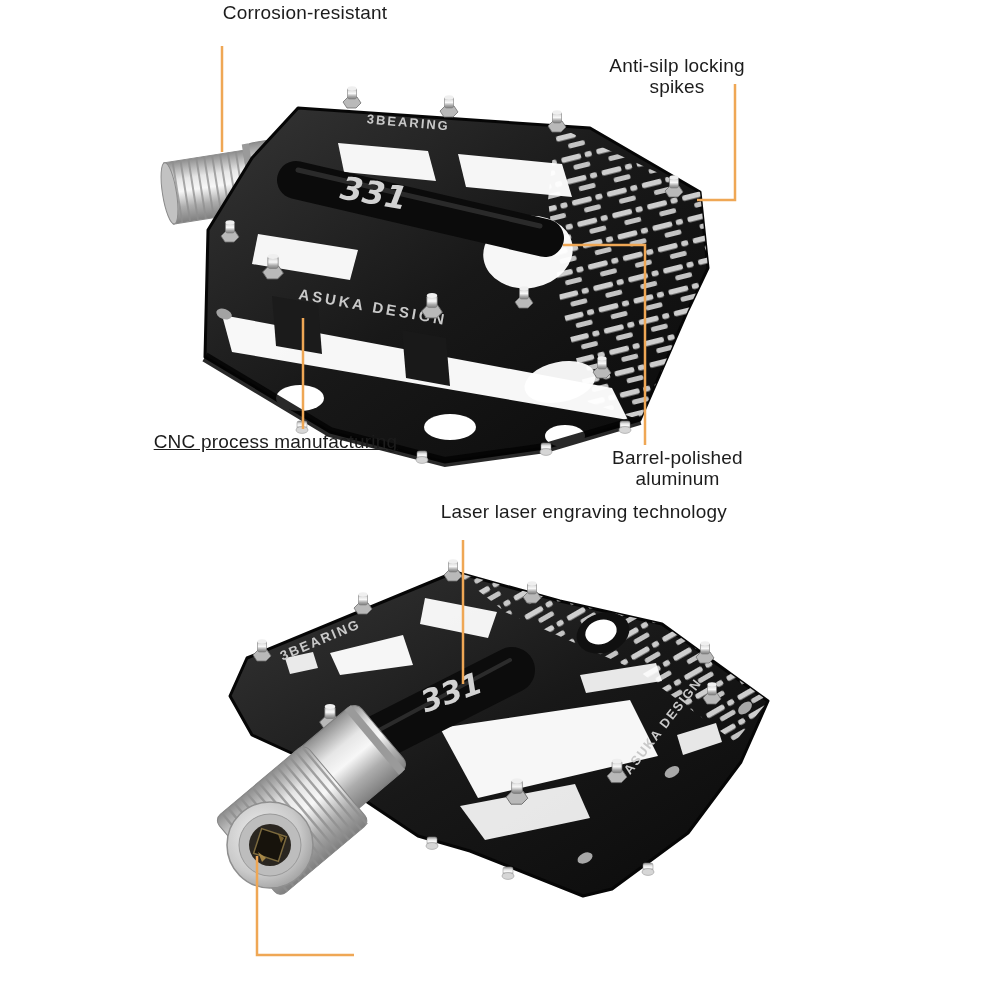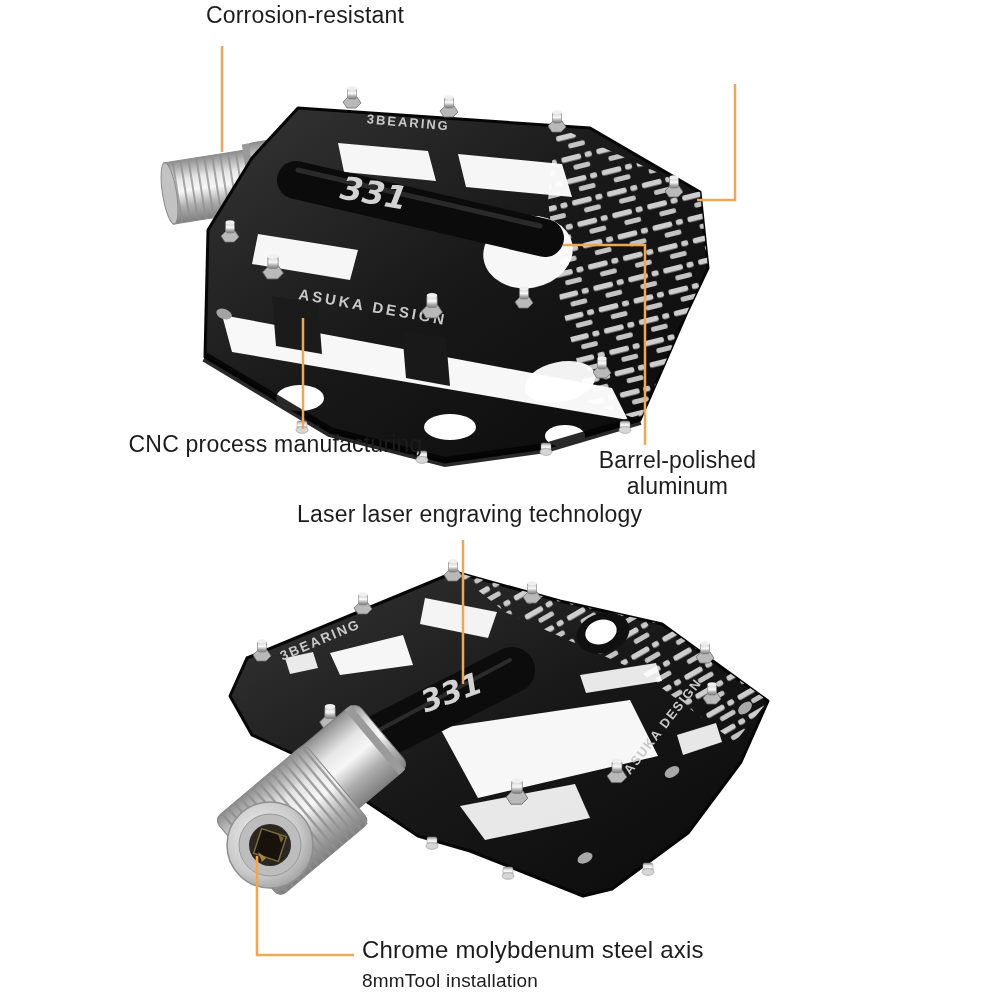--- a/index.html
+++ b/index.html
@@ -3,24 +3,24 @@
 <meta charset="utf-8">
 <style>
   html,body{margin:0;padding:0;background:#fff;}
   .stage{
     position:relative;width:1000px;height:1000px;background:#ffffff;
     font-family:"Liberation Sans",sans-serif;overflow:hidden;
   }
   .stage svg{position:absolute;left:0;top:0;}
   .callout{
     position:absolute;color:#1c1c1c;text-align:center;line-height:1.13;
-    font-size:23px;font-weight:400;letter-spacing:0.2px;white-space:nowrap;
+    font-size:19px;font-weight:400;letter-spacing:0.2px;white-space:nowrap;
   }
   .callout span{display:block;}
-  .callout.left{text-align:left;}
+  .callout.left{text-align:right;}
   .callout .note{font-size:19px;margin-top:7px;}
   .engrave{fill:#c9c9c9;font-family:"Liberation Sans",sans-serif;font-weight:bold;}
   .logo-text{fill:#d2d2d2;font-family:"DejaVu Sans",sans-serif;font-weight:bold;font-style:italic;}
 </style>
 </head>
 <body>
 
 <div class="stage">
 
   <svg width="1000" height="1000" viewBox="0 0 1000 1000">
@@ -193,32 +193,32 @@
       <path d="M563,245 H645 V445"></path>
       <path d="M463,540 V684"></path>
       <path d="M257,856 V955 H354"></path>
     </g>
   </svg>
 
   <div class="callout" style="left:150px;top:2px;width:310px;">
     <span>Corrosion-resistant</span>
   </div>
 
-
-  <div class="callout" style="left:118px;top:431px;width:315px;">
+  <div class="callout" style="left:527px;top:55px;width:300px;">
+    <span>Anti-silp locking</span>
+    <span>spikes</span>
+  </div>
+
+  <div class="callout" style="left:118px;top:431px;width:315px;text-decoration:underline;">
     <span>CNC process manufacturing</span>
   </div>
 
   <div class="callout" style="left:530px;top:447px;width:295px;">
     <span>Barrel-polished</span>
     <span>aluminum</span>
   </div>
 
   <div class="callout left" style="left:297px;top:501px;width:430px;">
     <span>Laser laser engraving technology</span>
   </div>
 
-  <div class="callout left" style="left:362px;top:936px;width:430px;font-size:24px;">
-    <span>Chrome molybdenum steel axis</span>
-    <span class="note">8mmTool installation</span>
-  </div>
 
 </div>
 
 </body></html>

